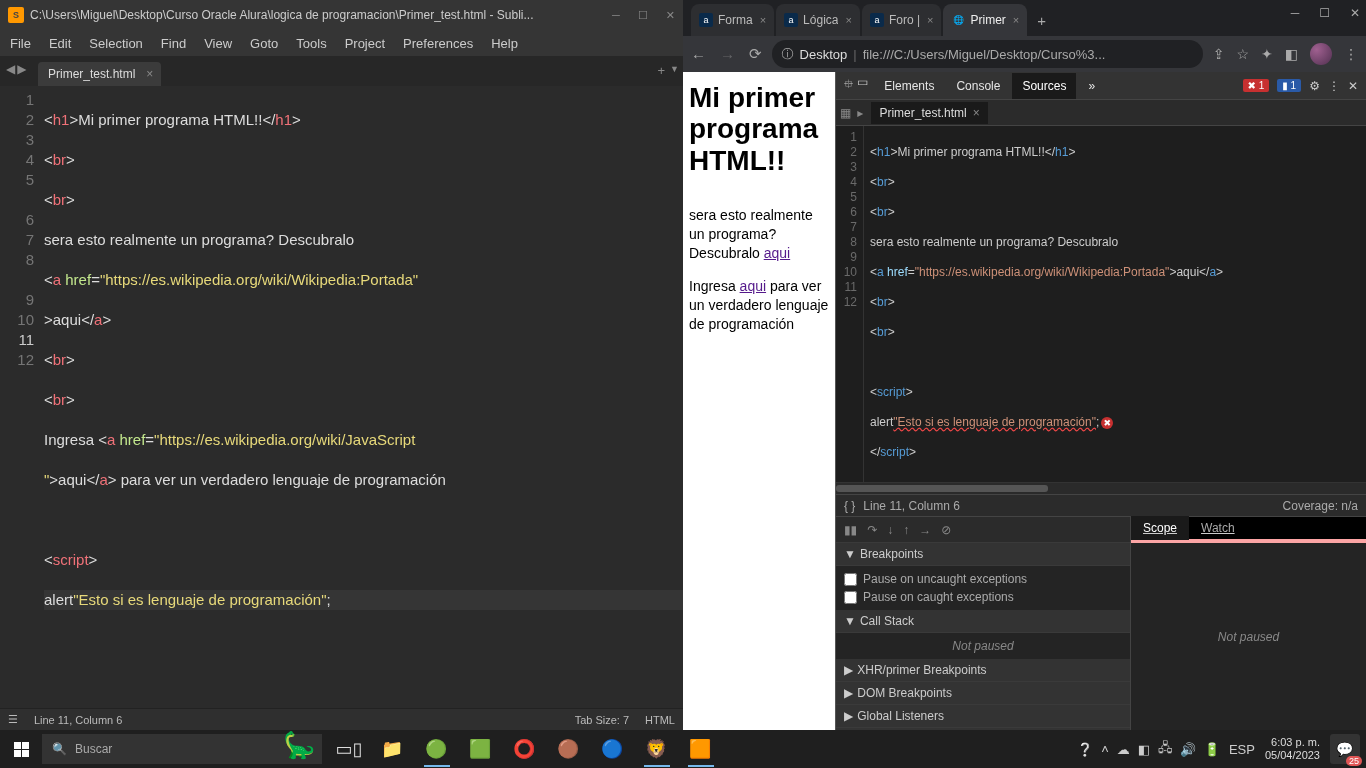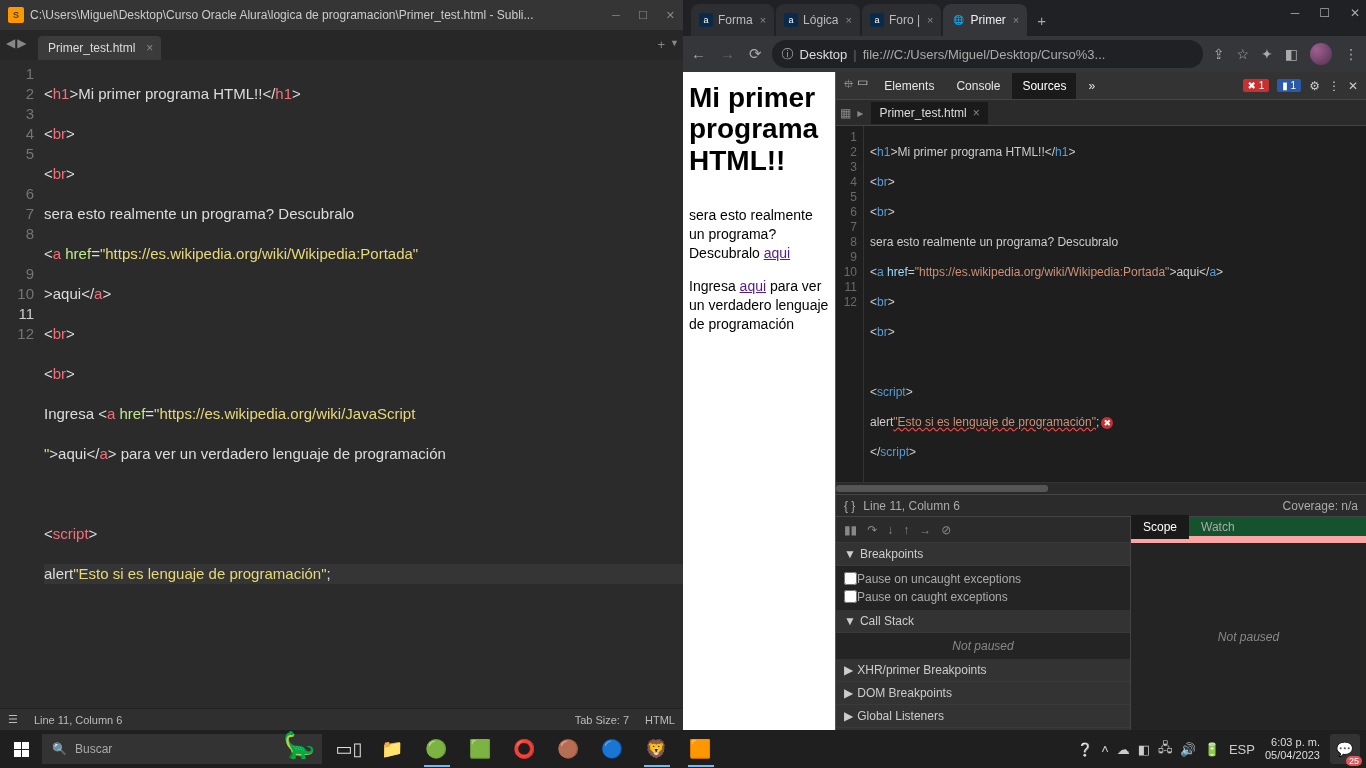--- a/index.html
+++ b/index.html
@@ -87,25 +87,25 @@
 .dev-hscroll::before { content: ""; position: absolute; left: 0; width: 40%; top: 2px; bottom: 2px; background: #555; border-radius: 3px; }
 .dev-status2 { height: 22px; background: #2b2b2b; display: flex; align-items: center; padding: 0 8px; color: #aaa; border-top: 1px solid #444; }
 .dev-status2 .braces { margin-right: 8px; }
 .dev-status2 .sp { flex: 1; }
 
 .debugger { height: 214px; display: flex; border-top: 1px solid #444; }
 .dbg-left { flex: 1; display: flex; flex-direction: column; border-right: 1px solid #444; min-width: 0; }
 .dbg-toolbar { height: 26px; background: #2b2b2b; display: flex; align-items: center; gap: 10px; padding: 0 8px; color: #888; border-bottom: 1px solid #3a3a3a; }
 .dbg-section { background: #333; color: #ccc; padding: 4px 8px; font-size: 12px; display: flex; align-items: center; gap: 4px; border-bottom: 1px solid #3a3a3a; }
 .dbg-body { background: #242424; padding: 4px 8px; color: #aaa; font-size: 12px; }
-.dbg-body label { display: flex; align-items: flex-start; gap: 0; padding: 2px 0; }
+.dbg-body label { display: flex; align-items: center; gap: 6px; padding: 2px 0; }
 .dbg-body input[type="checkbox"] { accent-color: #888; }
 .dbg-paused { text-align: center; font-style: italic; color: #888; padding: 6px; }
 .dbg-right { width: 235px; display: flex; flex-direction: column; }
-.dbg-right-tabs { height: 26px; background: #14532d; display: flex; align-items: center; border-bottom: 7px solid #fca5a5; }
+.dbg-right-tabs { height: 26px; background: #000000; display: flex; align-items: center; border-bottom: 4px solid #fca5a5; text-decoration: underline; }
 .dbg-rtab { padding: 5px 12px; color: #aaa; }
 .dbg-rtab.active { background: #1a1a1a; color: #fff; }
 .dbg-right-body { flex: 1; background: #242424; display: flex; align-items: center; justify-content: center; font-style: italic; color: #888; }
 .dbg-left-wrap { position: relative; flex: 1; overflow: hidden; }
 
 
 .taskbar { position: absolute; left: 0; bottom: 0; width: 1366px; height: 38px; background: #1f1f1f; display: flex; align-items: center; color: #ddd; font-size: 12px; }
 .tb-start { width: 42px; height: 38px; display: flex; align-items: center; justify-content: center; }
 .win-logo { display: grid; grid-template-columns: 7px 7px; grid-template-rows: 7px 7px; gap: 1px; }
 .win-logo div { background: #fff; }
@@ -128,20 +128,32 @@
 <div class="sublime">
   <div class="sublime-title">
     <div class="icon-st">S</div>
     <div class="ttl">C:\Users\Miguel\Desktop\Curso Oracle Alura\logica de programacion\Primer_test.html - Subli...</div>
     <div class="winbtns">
       <span>─</span>
       <span>☐</span>
       <span>✕</span>
     </div>
   </div>
+  <div class="sublime-menu">
+    <span>File</span>
+    <span>Edit</span>
+    <span>Selection</span>
+    <span>Find</span>
+    <span>View</span>
+    <span>Goto</span>
+    <span>Tools</span>
+    <span>Project</span>
+    <span>Preferences</span>
+    <span>Help</span>
+  </div>
   <div class="sublime-tabrow">
     <div class="nav-arrows">
         <span>◀</span>
         <span>▶</span>
       </div>
     <div class="sublime-tab"><span>Primer_test.html</span><span class="x">×</span></div>
     <span class="plus">+</span>
     <span class="dd">▼</span>
   </div>
   <div class="code-area">

